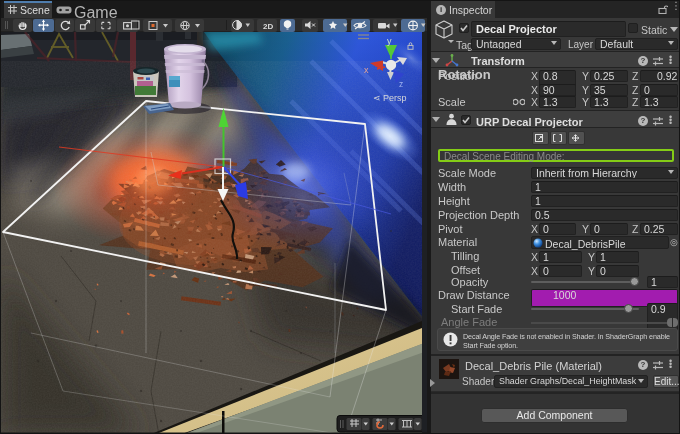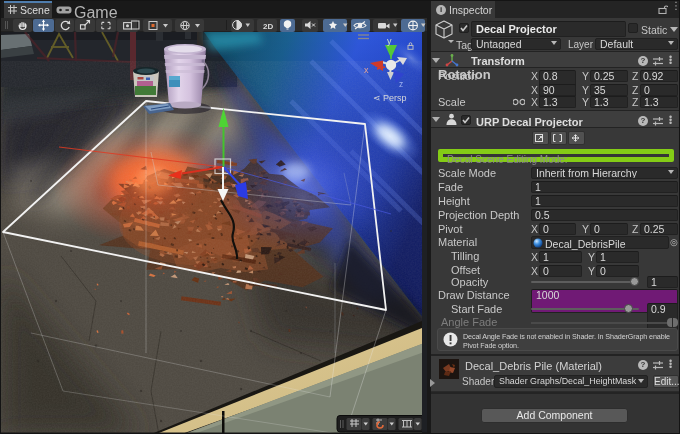--- a/index.html
+++ b/index.html
@@ -878,21 +878,21 @@
           <line x1="3.5" y1="5.5" x2="3.5" y2="9.5"></line>
         </g>
       </svg>
 <div style="position:absolute;left:238px;top:55px;color:#b9b9b9;font-size:9px;line-height:3.2px">•<br>•<br>•</div>
       <div style="position:absolute;left:7px;top:70px;font-size:11px;font-weight:400;color:#c8c8c8;white-space:nowrap;line-height:1">Position</div>
       <div style="position:absolute;left:100px;top:70px;font-size:10.5px;font-weight:400;color:#c6c6c6;white-space:nowrap;line-height:1">X</div>
       <div style="position:absolute;left:108px;top:69px;width:37px;height:27px;background:#2a2a2a;border:1px solid #212121;border-top-color:#1c1c1c;border-radius:2px;box-sizing:border-box;color:#d8d8d8;font-size:10.5px;line-height:10px;padding-left:3px;white-space:nowrap;overflow:hidden">0.8</div>
       <div style="position:absolute;left:151px;top:70px;font-size:10.5px;font-weight:400;color:#c6c6c6;white-space:nowrap;line-height:1">Y</div>
       <div style="position:absolute;left:159px;top:69px;width:38px;height:12px;background:#2a2a2a;border:1px solid #212121;border-top-color:#1c1c1c;border-radius:2px;box-sizing:border-box;color:#d8d8d8;font-size:10.5px;line-height:10px;padding-left:3px;white-space:nowrap;overflow:hidden">0.25</div>
       <div style="position:absolute;left:201px;top:70px;font-size:10.5px;font-weight:400;color:#c6c6c6;white-space:nowrap;line-height:1">Z</div>
-      <div style="position:absolute;left:209px;top:69px;width:38px;height:12px;background:#2a2a2a;border:1px solid #212121;border-top-color:#1c1c1c;border-radius:2px;box-sizing:border-box;color:#d8d8d8;font-size:10.5px;line-height:10px;padding-left:2px;white-space:nowrap;overflow:hidden">0.92</div>
+      <div style="position:absolute;left:209px;top:69px;width:38px;height:12px;background:#2a2a2a;border:1px solid #212121;border-top-color:#1c1c1c;border-radius:2px;box-sizing:border-box;color:#d8d8d8;font-size:10.5px;line-height:10px;padding-left:16px;white-space:nowrap;overflow:hidden">0.92</div>
       <div style="position:absolute;left:7px;top:67px;font-size:13px;font-weight:700;color:#c8c8c8;white-space:nowrap;line-height:1">Rotation</div>
       <div style="position:absolute;left:100px;top:84px;font-size:10.5px;font-weight:400;color:#c6c6c6;white-space:nowrap;line-height:1">X</div>
       <div style="position:absolute;left:108px;top:83px;width:37px;height:12px;background:#2a2a2a;border:1px solid #212121;border-top-color:#1c1c1c;border-radius:2px;box-sizing:border-box;color:#d8d8d8;font-size:10.5px;line-height:10px;padding-left:3px;white-space:nowrap;overflow:hidden">90</div>
       <div style="position:absolute;left:151px;top:84px;font-size:10.5px;font-weight:400;color:#c6c6c6;white-space:nowrap;line-height:1">Y</div>
       <div style="position:absolute;left:159px;top:83px;width:38px;height:12px;background:#2a2a2a;border:1px solid #212121;border-top-color:#1c1c1c;border-radius:2px;box-sizing:border-box;color:#d8d8d8;font-size:10.5px;line-height:10px;padding-left:3px;white-space:nowrap;overflow:hidden">35</div>
       <div style="position:absolute;left:201px;top:84px;font-size:10.5px;font-weight:400;color:#c6c6c6;white-space:nowrap;line-height:1">Z</div>
       <div style="position:absolute;left:209px;top:83px;width:38px;height:12px;background:#2a2a2a;border:1px solid #212121;border-top-color:#1c1c1c;border-radius:2px;box-sizing:border-box;color:#d8d8d8;font-size:10.5px;line-height:10px;padding-left:3px;white-space:nowrap;overflow:hidden">0</div>
       <div style="position:absolute;left:7px;top:96px;font-size:11px;font-weight:400;color:#c8c8c8;white-space:nowrap;line-height:1">Scale</div>
       <svg width="12" height="8" style="position:absolute;left:82px;top:97px">
         <g stroke="#c0c0c0" stroke-width="1.2" fill="none">
@@ -937,24 +937,24 @@
         <g stroke="#e0e0e0" stroke-width="1" fill="none">
 <rect x="3.5" y="3.5" width="7" height="7"></rect>
           <path d="M6.5,8.5 L9.5,5.5 M9.5,5.5 L7.8,5.7 M9.5,5.5 L9.3,7.2"></path>
 <path d="M21.5,3.5 L21.5,10.5 M29.5,3.5 L29.5,10.5 M21.5,3.5 L23.5,3.5 M27.5,3.5 L29.5,3.5 M21.5,10.5 L23.5,10.5 M27.5,10.5 L29.5,10.5"></path>
 <g stroke="#e8e8e8">
             <path d="M43.5,4 L43.5,10 M40.5,7 L46.5,7"></path>
             <path d="M42.2,5 L43.5,3.6 L44.8,5 M42.2,9 L43.5,10.4 L44.8,9 M41.5,5.8 L40.1,7 L41.5,8.2 M45.5,5.8 L46.9,7 L45.5,8.2" stroke-width="0.9"></path>
           </g>
 </g>
       </svg>
-      <div style="position:absolute;left:7px;top:148px;width:236px;height:13px;background:#353535;border:5px solid #84cc16;border-radius:2px;box-sizing:border-box;color:#8a8a8a;font-size:10px;line-height:11px;padding-left:4px">Decal Scene Editing Mode:</div>
+      <div style="position:absolute;left:7px;top:148px;width:236px;height:13px;background:#353535;border:2px solid #84cc16;border-radius:2px;box-sizing:border-box;color:#8a8a8a;font-size:10px;line-height:11px;padding-left:4px">Decal Scene Editing Mode:</div>
       <div style="position:absolute;left:7px;top:167px;font-size:11px;font-weight:400;color:#c8c8c8;white-space:nowrap;line-height:1">Scale Mode</div>
       <div style="position:absolute;left:100px;top:166px;width:147px;height:12px;background:#2a2a2a;border:1px solid #212121;border-radius:2px;box-sizing:border-box;color:#d8d8d8;font-size:10.5px;line-height:10px;padding-left:4px;white-space:nowrap;overflow:hidden">Inherit from Hierarchy<span style="position:absolute;right:3px;top:2.0px;width:0;height:0;border-left:3.5px solid transparent;border-right:3.5px solid transparent;border-top:4px solid #b8b8b8"></span></div>
-      <div style="position:absolute;left:7px;top:181px;font-size:11px;font-weight:400;color:#c8c8c8;white-space:nowrap;line-height:1">Fade</div>
+      <div style="position:absolute;left:7px;top:181px;font-size:11px;font-weight:400;color:#c8c8c8;white-space:nowrap;line-height:1">Width</div>
       <div style="position:absolute;left:100px;top:180px;width:147px;height:12px;background:#2a2a2a;border:1px solid #212121;border-top-color:#1c1c1c;border-radius:2px;box-sizing:border-box;color:#d8d8d8;font-size:10.5px;line-height:10px;padding-left:3px;white-space:nowrap;overflow:hidden">1</div>
       <div style="position:absolute;left:7px;top:195px;font-size:11px;font-weight:400;color:#c8c8c8;white-space:nowrap;line-height:1">Height</div>
       <div style="position:absolute;left:100px;top:194px;width:147px;height:12px;background:#2a2a2a;border:1px solid #212121;border-top-color:#1c1c1c;border-radius:2px;box-sizing:border-box;color:#d8d8d8;font-size:10.5px;line-height:10px;padding-left:3px;white-space:nowrap;overflow:hidden">1</div>
       <div style="position:absolute;left:7px;top:209px;font-size:11px;font-weight:400;color:#c8c8c8;white-space:nowrap;line-height:1">Projection Depth</div>
       <div style="position:absolute;left:100px;top:208px;width:147px;height:12px;background:#2a2a2a;border:1px solid #212121;border-top-color:#1c1c1c;border-radius:2px;box-sizing:border-box;color:#d8d8d8;font-size:10.5px;line-height:10px;padding-left:3px;white-space:nowrap;overflow:hidden">0.5</div>
       <div style="position:absolute;left:7px;top:223px;font-size:11px;font-weight:400;color:#c8c8c8;white-space:nowrap;line-height:1">Pivot</div>
       <div style="position:absolute;left:100px;top:223px;font-size:10.5px;font-weight:400;color:#c6c6c6;white-space:nowrap;line-height:1">X</div>
       <div style="position:absolute;left:108px;top:222px;width:37px;height:12px;background:#2a2a2a;border:1px solid #212121;border-top-color:#1c1c1c;border-radius:2px;box-sizing:border-box;color:#d8d8d8;font-size:10.5px;line-height:10px;padding-left:3px;white-space:nowrap;overflow:hidden">0</div>
       <div style="position:absolute;left:151px;top:223px;font-size:10.5px;font-weight:400;color:#c6c6c6;white-space:nowrap;line-height:1">Y</div>
       <div style="position:absolute;left:159px;top:222px;width:38px;height:12px;background:#2a2a2a;border:1px solid #212121;border-top-color:#1c1c1c;border-radius:2px;box-sizing:border-box;color:#d8d8d8;font-size:10.5px;line-height:10px;padding-left:3px;white-space:nowrap;overflow:hidden">0</div>
@@ -982,37 +982,37 @@
       <div style="position:absolute;left:20px;top:264px;font-size:11px;font-weight:400;color:#c8c8c8;white-space:nowrap;line-height:1">Offset</div>
       <div style="position:absolute;left:100px;top:265px;font-size:10.5px;font-weight:400;color:#c6c6c6;white-space:nowrap;line-height:1">X</div>
       <div style="position:absolute;left:108px;top:264px;width:43px;height:12px;background:#2a2a2a;border:1px solid #212121;border-top-color:#1c1c1c;border-radius:2px;box-sizing:border-box;color:#d8d8d8;font-size:10.5px;line-height:10px;padding-left:3px;white-space:nowrap;overflow:hidden">0</div>
       <div style="position:absolute;left:157px;top:265px;font-size:10.5px;font-weight:400;color:#c6c6c6;white-space:nowrap;line-height:1">Y</div>
       <div style="position:absolute;left:165px;top:264px;width:43px;height:12px;background:#2a2a2a;border:1px solid #212121;border-top-color:#1c1c1c;border-radius:2px;box-sizing:border-box;color:#d8d8d8;font-size:10.5px;line-height:10px;padding-left:3px;white-space:nowrap;overflow:hidden">0</div>
       <div style="position:absolute;left:20px;top:276px;font-size:11px;font-weight:400;color:#c8c8c8;white-space:nowrap;line-height:1">Opacity</div>
       <div style="position:absolute;left:100px;top:280px;width:108px;height:2px;background:#5e5e5e;border-radius:1px"></div>
       <div style="position:absolute;left:199px;top:276px;width:9px;height:9px;border-radius:50%;background:#999999;border:1px solid #444;box-sizing:border-box"></div>
       <div style="position:absolute;left:216px;top:275px;width:31px;height:12px;background:#2a2a2a;border:1px solid #212121;border-top-color:#1c1c1c;border-radius:2px;box-sizing:border-box;color:#d8d8d8;font-size:10.5px;line-height:10px;padding-left:3px;white-space:nowrap;overflow:hidden">1</div>
       <div style="position:absolute;left:7px;top:289px;font-size:11px;font-weight:400;color:#c8c8c8;white-space:nowrap;line-height:1">Draw Distance</div>
-      <div style="position:absolute;left:100px;top:288px;width:147px;height:24px;background:#701a75;border:1px solid #212121;border-top-color:#1c1c1c;border-radius:2px;box-sizing:border-box;color:#d8d8d8;font-size:10.5px;line-height:10px;padding-left:4px;white-space:nowrap;overflow:hidden">1000</div>
+      <div style="position:absolute;left:100px;top:288px;width:147px;height:18px;background:#a21caf;border:1px solid #212121;border-top-color:#1c1c1c;border-radius:2px;box-sizing:border-box;color:#d8d8d8;font-size:10.5px;line-height:10px;padding-left:21px;white-space:nowrap;overflow:hidden">1000</div>
       <div style="position:absolute;left:20px;top:303px;font-size:11px;font-weight:400;color:#c8c8c8;white-space:nowrap;line-height:1">Start Fade</div>
       <div style="position:absolute;left:100px;top:307px;width:108px;height:2px;background:#5e5e5e;border-radius:1px"></div>
       <div style="position:absolute;left:193px;top:303px;width:9px;height:9px;border-radius:50%;background:#999999;border:1px solid #444;box-sizing:border-box"></div>
       <div style="position:absolute;left:216px;top:302px;width:31px;height:28px;background:#2a2a2a;border:1px solid #212121;border-top-color:#1c1c1c;border-radius:2px;box-sizing:border-box;color:#d8d8d8;font-size:10.5px;line-height:10px;padding-left:3px;white-space:nowrap;overflow:hidden">0.9</div>
       <div style="position:absolute;left:10px;top:316px;font-size:11px;font-weight:400;color:#7d7d7d;white-space:nowrap;line-height:1">Angle Fade</div>
       <div style="position:absolute;left:100px;top:321px;width:138px;height:2px;background:#4a4a4a"></div>
       <div style="position:absolute;left:236px;top:317px;width:5px;height:9px;background:#6e6e6e;border-radius:4px 0 0 4px"></div>
       <div style="position:absolute;left:242px;top:317px;width:5px;height:9px;background:#6e6e6e;border-radius:0 4px 4px 0"></div>
       <div style="position:absolute;left:6px;top:327px;width:241px;height:23px;background:#3f3f3f;border:1px solid #4a4a4a;border-radius:3px;box-sizing:border-box"></div>
       <svg width="15" height="15" style="position:absolute;left:12px;top:331px">
         <circle cx="7.5" cy="7.5" r="7" fill="#e8e8e8"></circle>
         <rect x="6.6" y="3" width="1.9" height="6" fill="#383838"></rect>
         <rect x="6.6" y="10.4" width="1.9" height="1.9" fill="#383838"></rect>
       </svg>
       <div style="position:absolute;left:32px;top:332px;font-size:7.2px;letter-spacing:-0.12px;color:#d2d2d2;white-space:nowrap;line-height:1">Decal Angle Fade is not enabled in Shader. In ShaderGraph enable</div>
-      <div style="position:absolute;left:32px;top:341px;font-size:7.2px;letter-spacing:-0.12px;color:#d2d2d2;white-space:nowrap;line-height:1">Pivot Fade option.</div>
+      <div style="position:absolute;left:32px;top:341px;font-size:7.2px;letter-spacing:-0.12px;color:#d2d2d2;white-space:nowrap;line-height:1">Start Fade option.</div>
       <div style="position:absolute;left:0;top:353px;width:250px;height:2px;background:#232323"></div>
       <div style="position:absolute;left:0;top:355px;width:250px;height:36px;background:#3c3c3c;border-bottom:1px solid #2a2a2a"></div>
       <svg width="20" height="20" style="position:absolute;left:8px;top:358px">
         <rect width="20" height="20" fill="#1c1410"></rect>
 <polygon points="4,9 10,5 13,11 7,13" fill="#7a3a20"></polygon>
         <polygon points="11,8 16,9 14,14 10,13" fill="#94482a"></polygon>
         <polygon points="6,13 12,12 10,17 5,16" fill="#5e2a14"></polygon>
         <polygon points="13,5 16,6 15,9" fill="#6b3015"></polygon>
       </svg>
       <div style="position:absolute;left:34px;top:360px;font-size:11px;font-weight:400;color:#d2d2d2;white-space:nowrap;line-height:1">Decal_Debris Pile (Material)</div>

